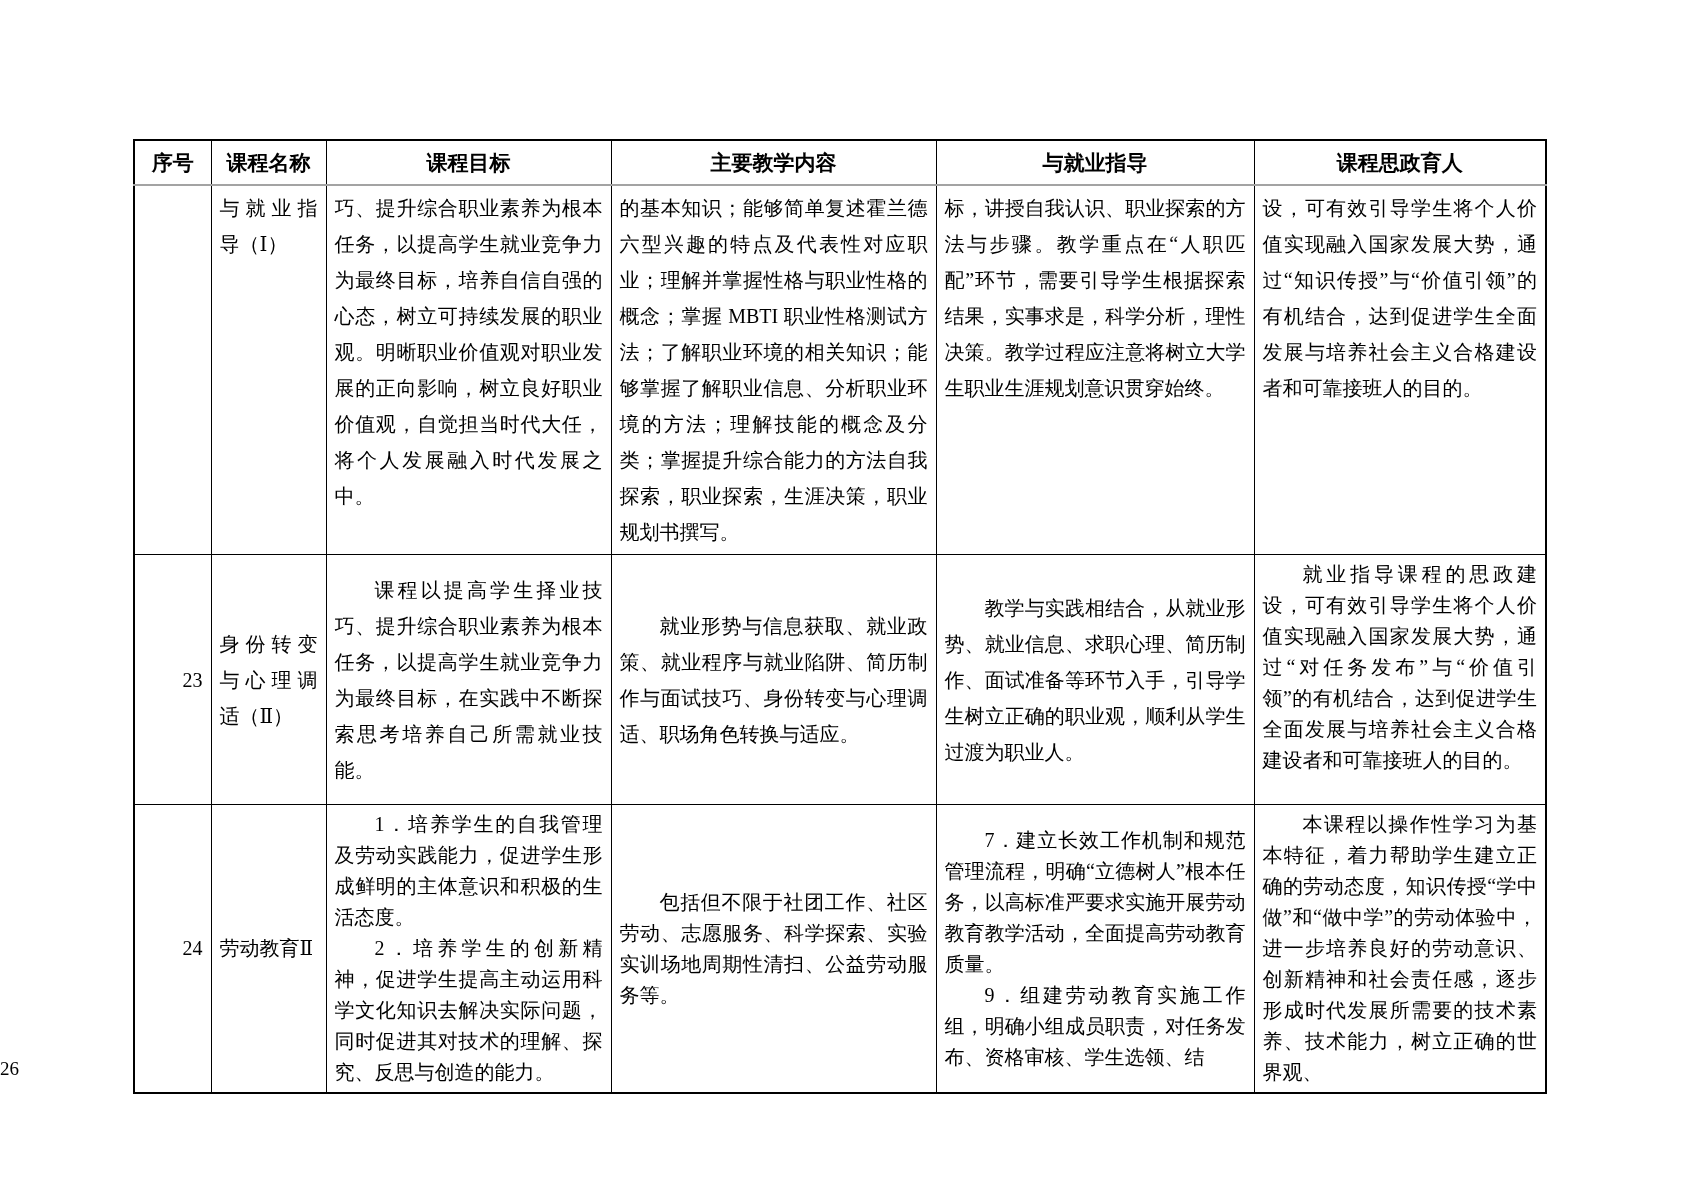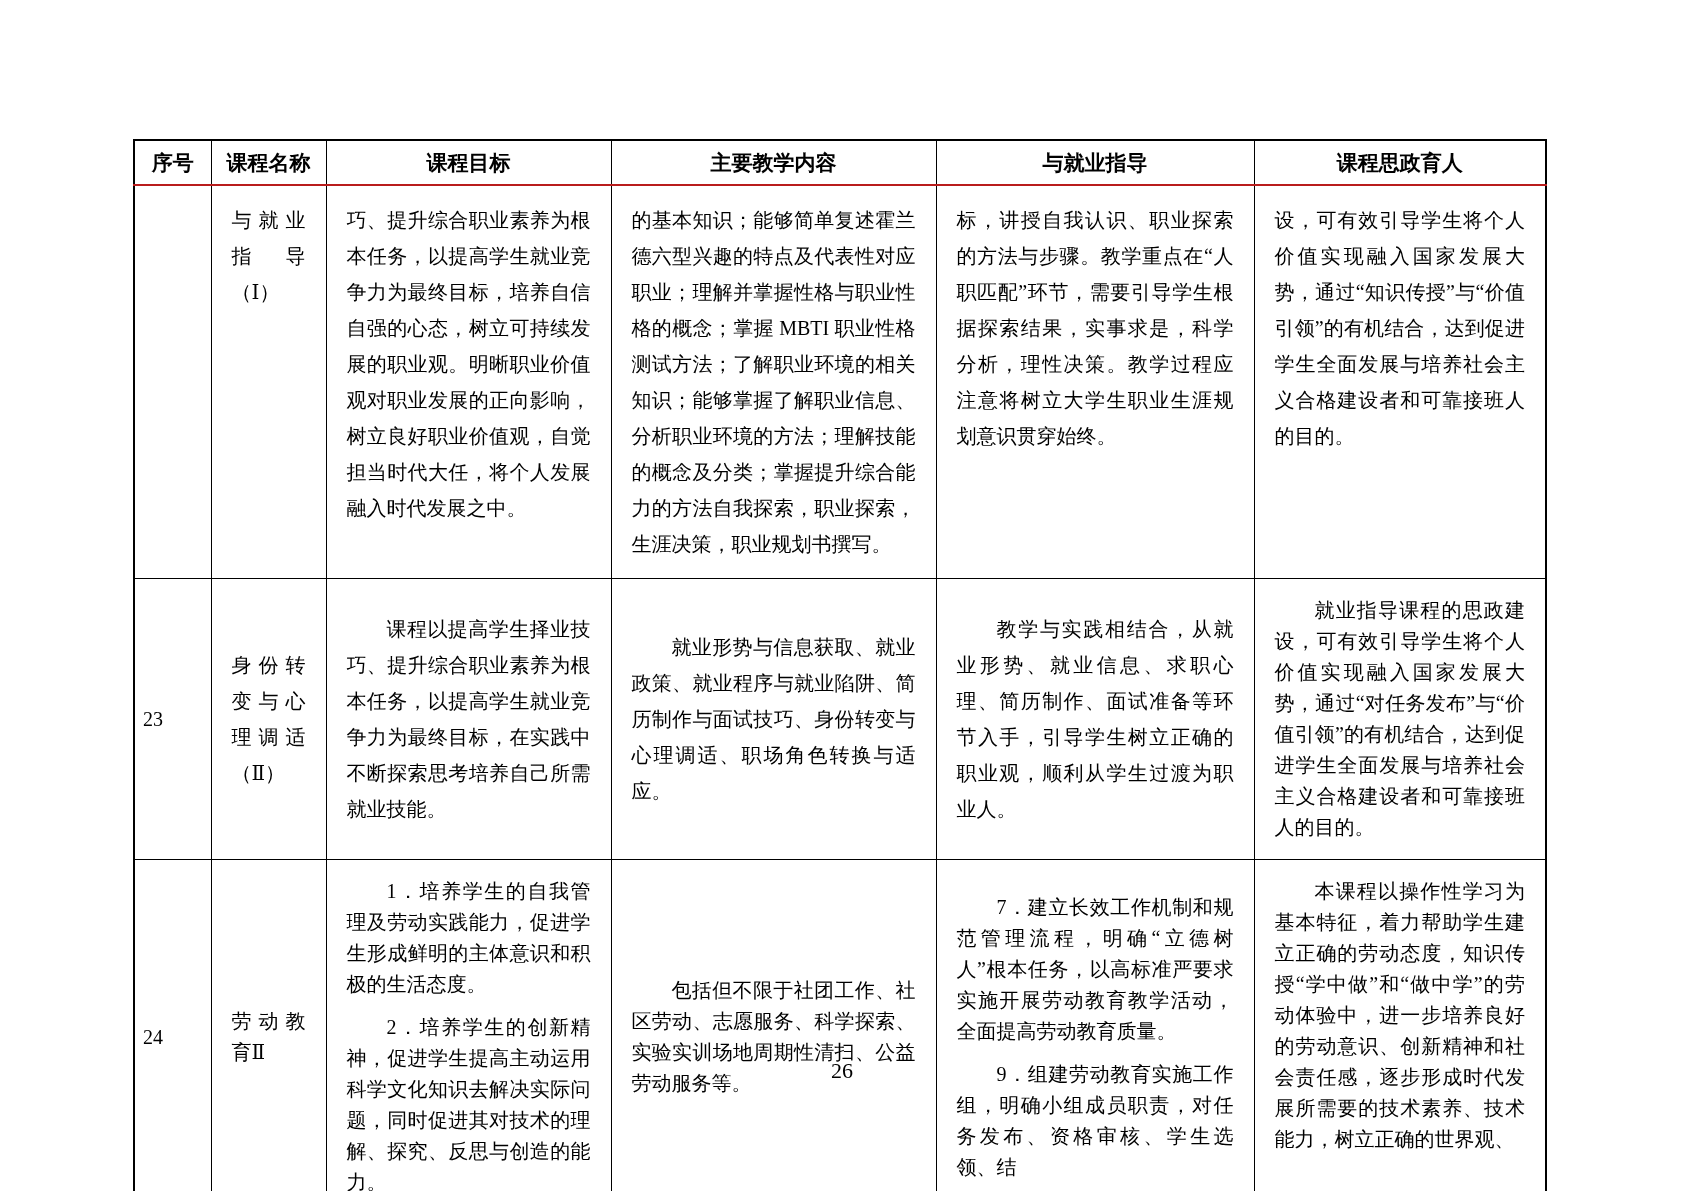--- a/index.html
+++ b/index.html
@@ -31,51 +31,51 @@
     padding: 4px 8px;
     box-sizing: border-box;
     overflow: hidden;
   }
   .course-table thead tr { height: 45px; }
   .course-table thead th {
     font-weight: bold;
     font-size: 21px;
     text-align: center;
     vertical-align: middle;
-    border-bottom: 2px solid #b91c1c;
+    border-bottom: 2px solid #a3a3a3;
     white-space: nowrap;
   }
   .course-table td {
     font-size: 20px;
     line-height: 36px;
     vertical-align: top;
     text-align: justify;
   }
   .course-table td p {
-    margin: 12px;
+    margin: 0;
     text-align: justify;
   }
   tr.row-a    { height: 320px; }
   tr.row-23   { height: 250px; }
   tr.row-24   { height: 283px; }
   td.c-num {
-    text-align: left;
+    text-align: right;
     vertical-align: middle;
   }
   td.v-mid { vertical-align: middle; }
   td.v-top { vertical-align: top; }
   td.lh-tight { line-height: 31px; }
   td.indent p { text-indent: 2em; }
   .page-number {
     position: absolute;
     left: 0;
     right: 0;
     top: 1058px;
-    text-align: center;
-    font-size: 22px;
+    text-align: left;
+    font-size: 19px;
   }
 </style>
 </head>
 <body>
 
 <div class="table-wrap">
   <table class="course-table">
     <colgroup>
       <col style="width:77px">
       <col style="width:115px">

